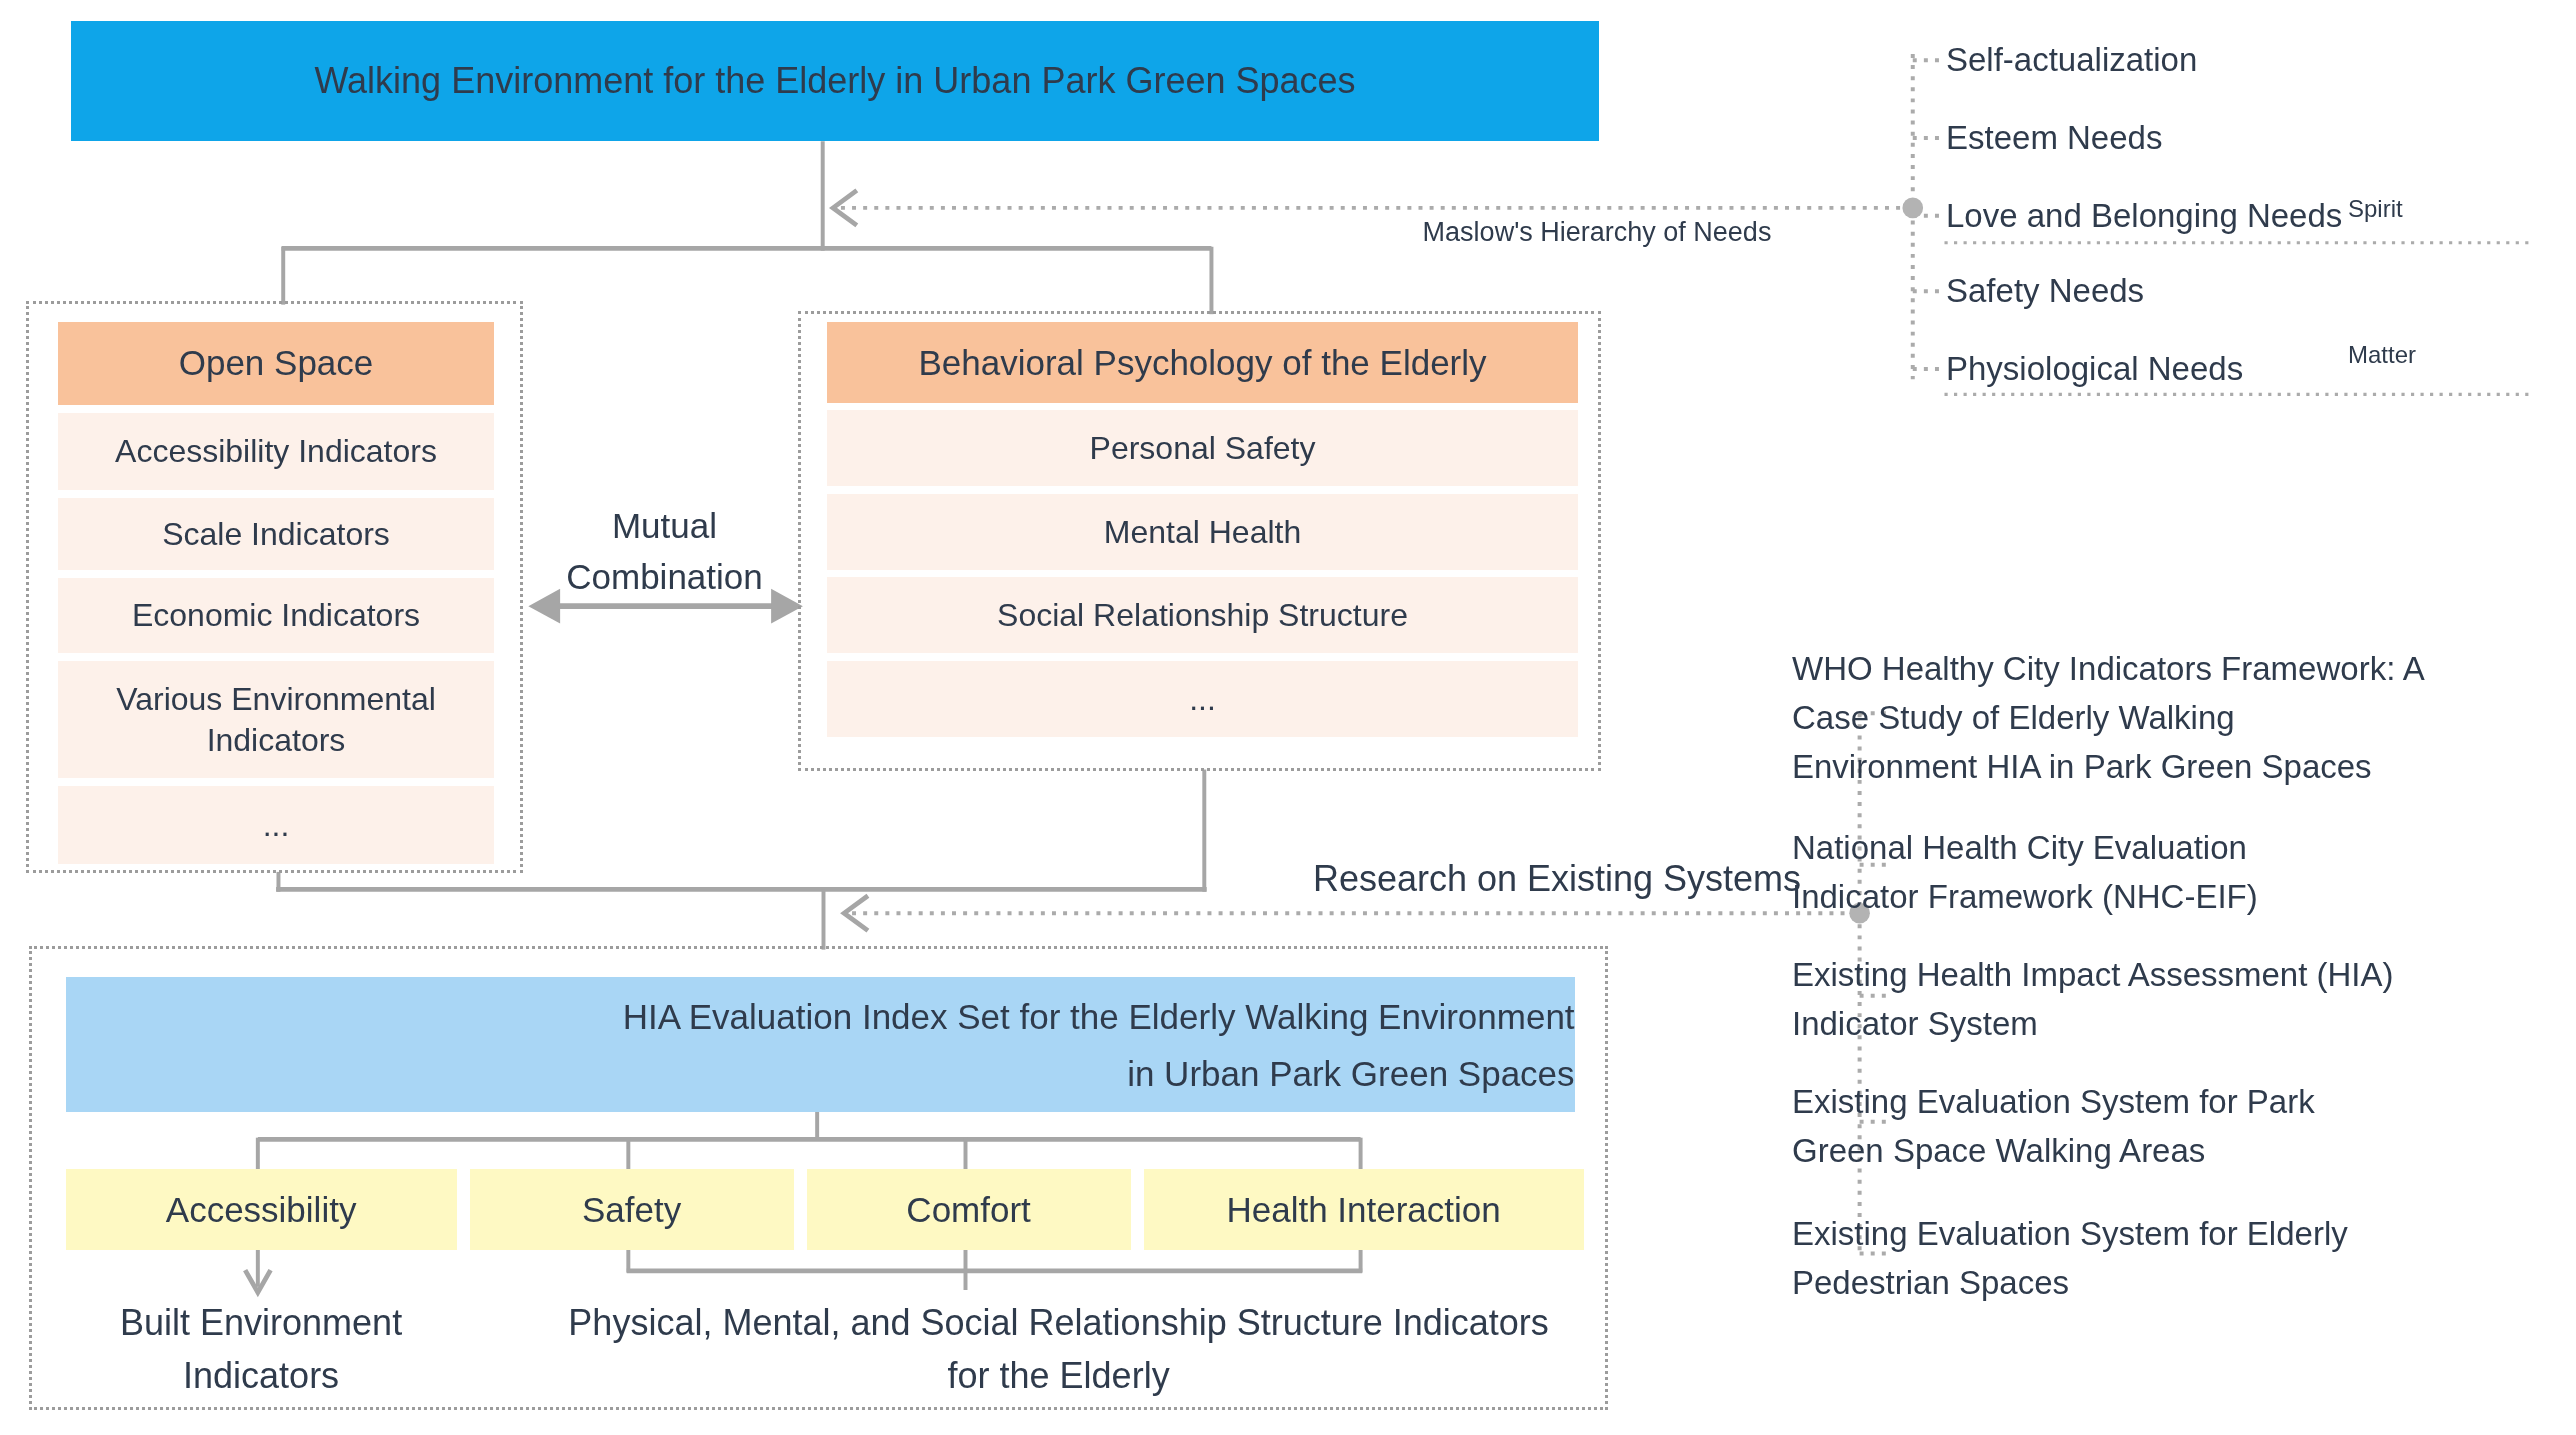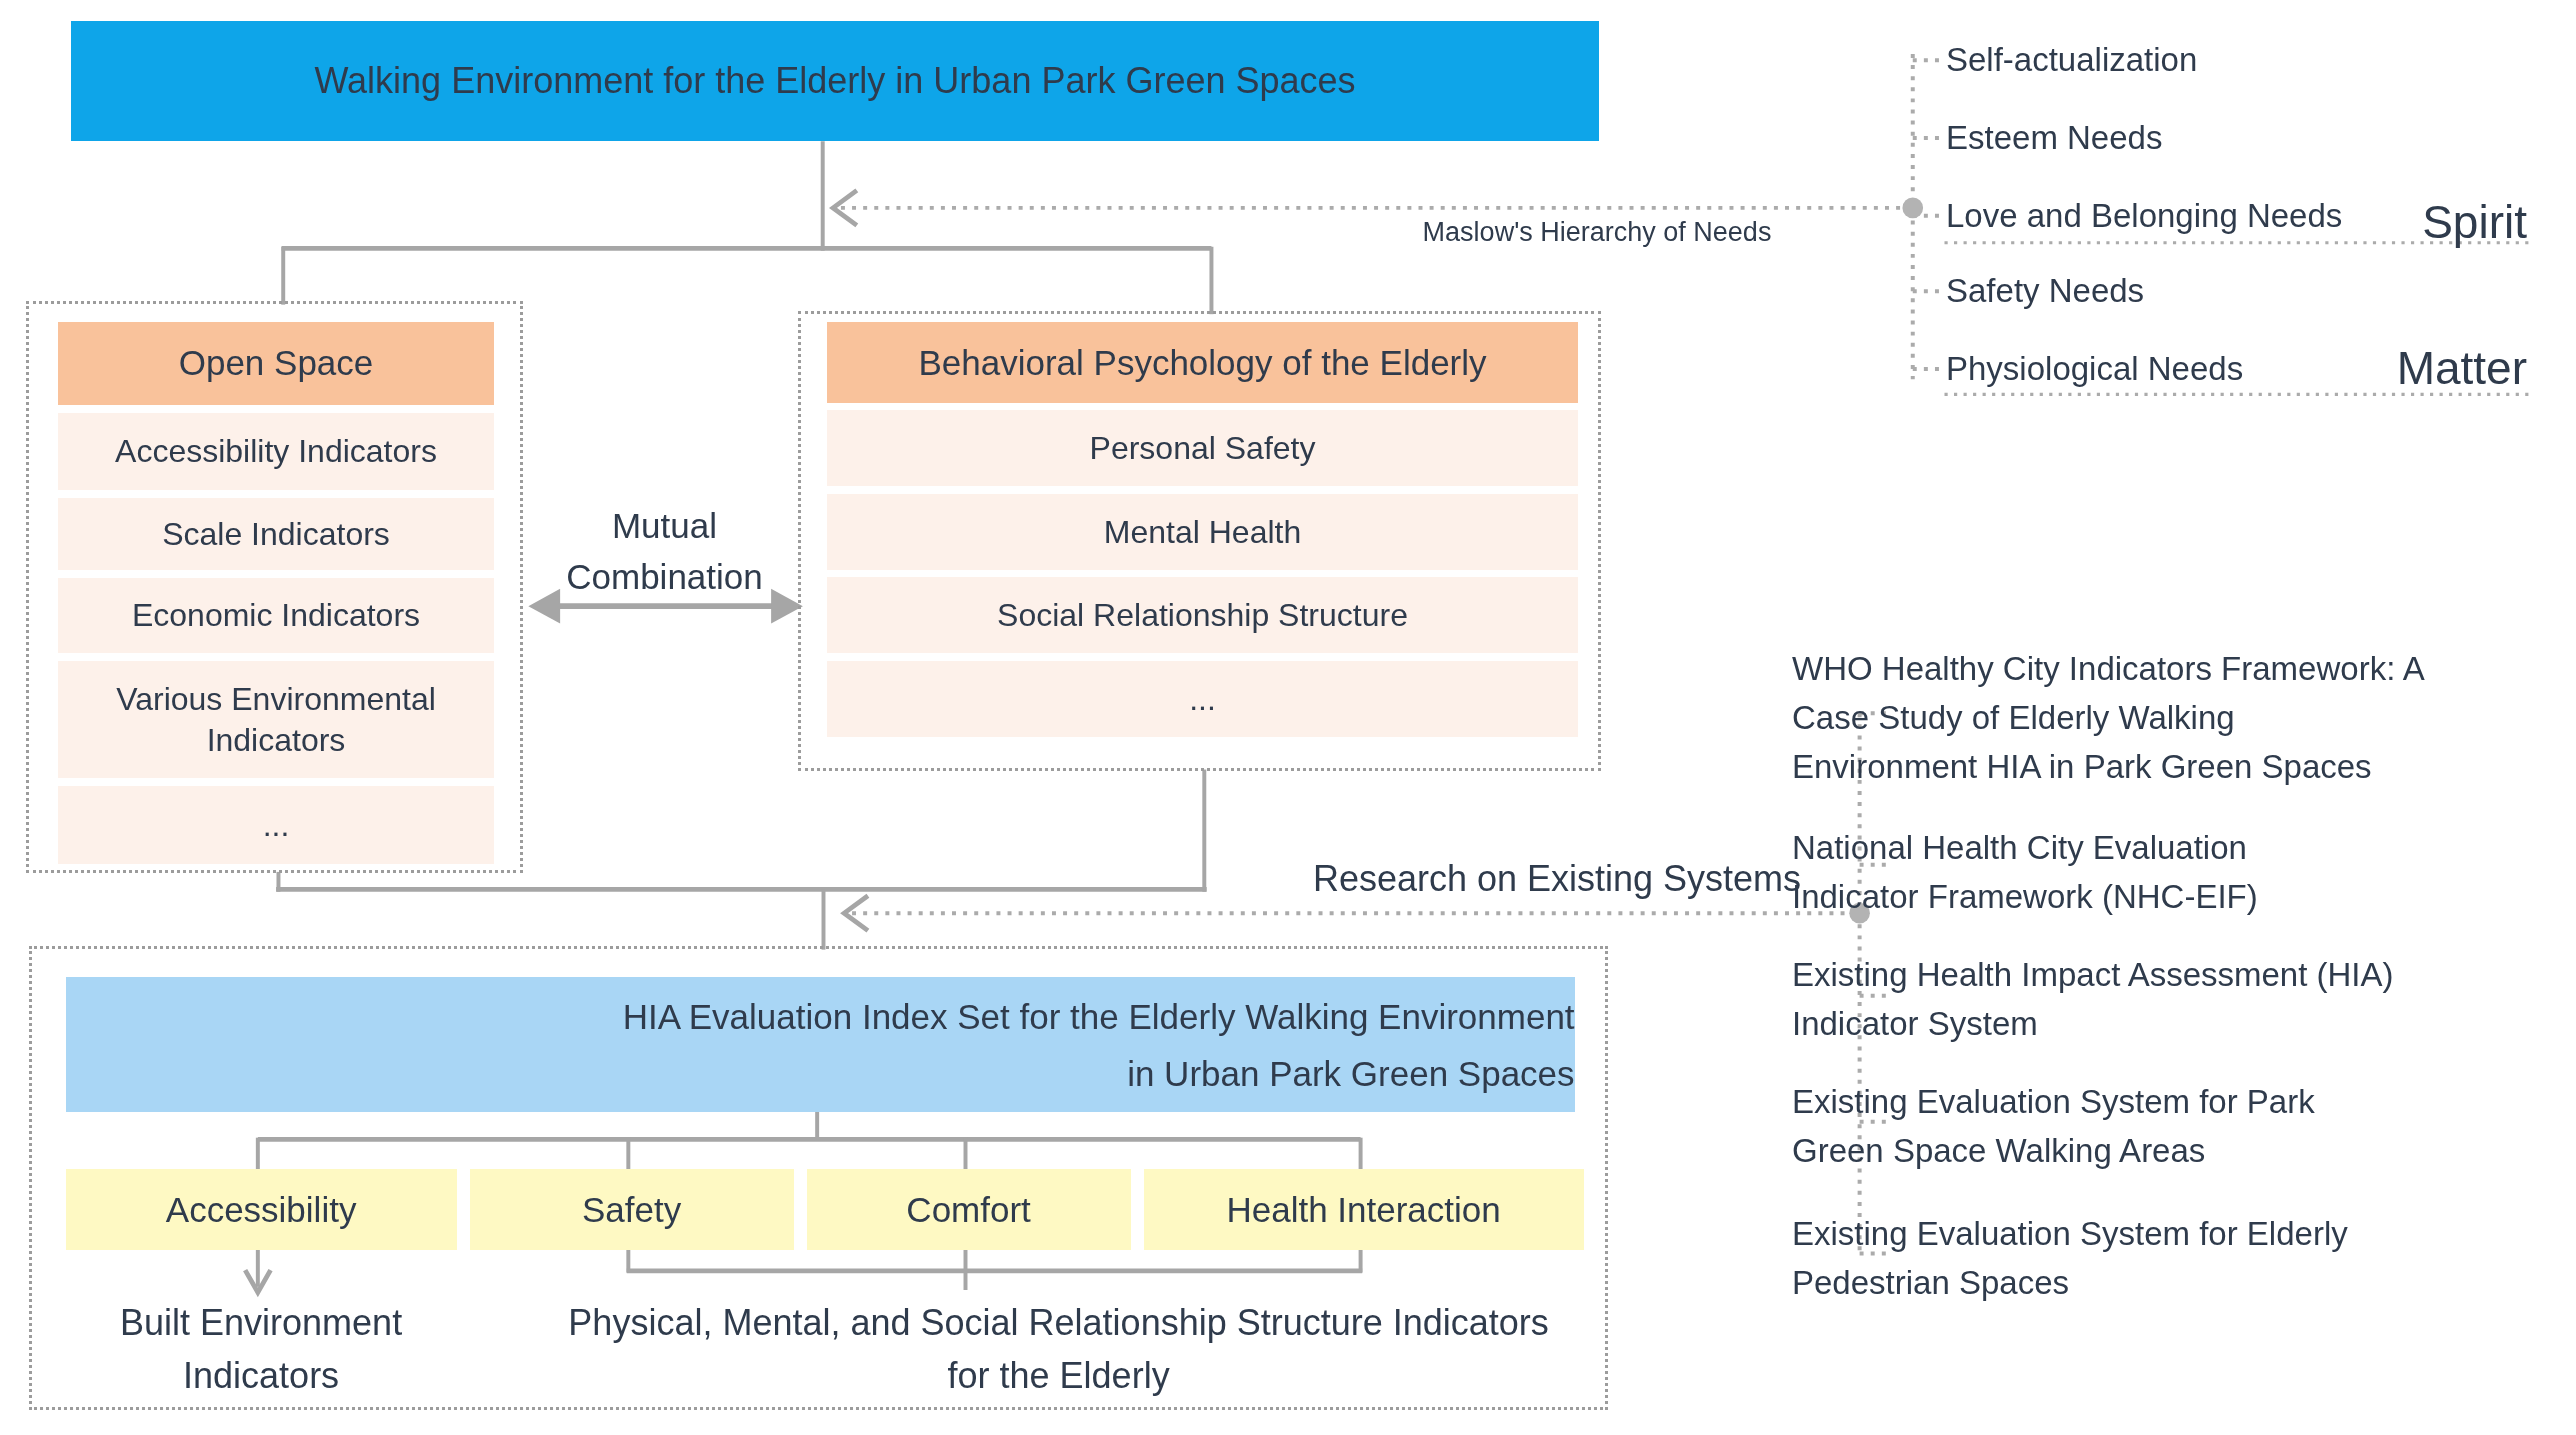--- a/index.html
+++ b/index.html
@@ -52,21 +52,21 @@
   .float-label{position:absolute;font-size:27px;text-align:center;}
   .mutual-label{left:559px;top:500px;width:211px;line-height:51px;font-size:35px;}
   .maslow-label{left:1317px;top:217px;width:560px;}
   .research-label{left:1277px;top:858px;width:560px;font-size:36px;}
   .maslow-item{position:absolute;left:1946px;height:44px;font-size:33px;line-height:44px;white-space:nowrap;}
   .mi-1{top:38px;}
   .mi-2{top:116px;}
   .mi-3{top:194px;}
   .mi-4{top:269px;}
   .mi-5{top:347px;}
-  .side-tag{position:absolute;left:2348px;width:179px;text-align:right;font-size:46px;}
+  .side-tag{position:absolute;left:2348px;width:179px;text-align:left;font-size:24px;}
   .tag-spirit{top:195px;}
   .tag-matter{top:341px;}
   .research-item{position:absolute;left:1792px;font-size:33px;line-height:49px;}
   .ri-1{top:644px;width:635px;}
   .ri-2{top:823px;width:524px;}
   .ri-3{top:950px;width:658px;}
   .ri-4{top:1077px;width:595px;}
   .ri-5{top:1209px;width:651px;}
 </style>
 </head>

